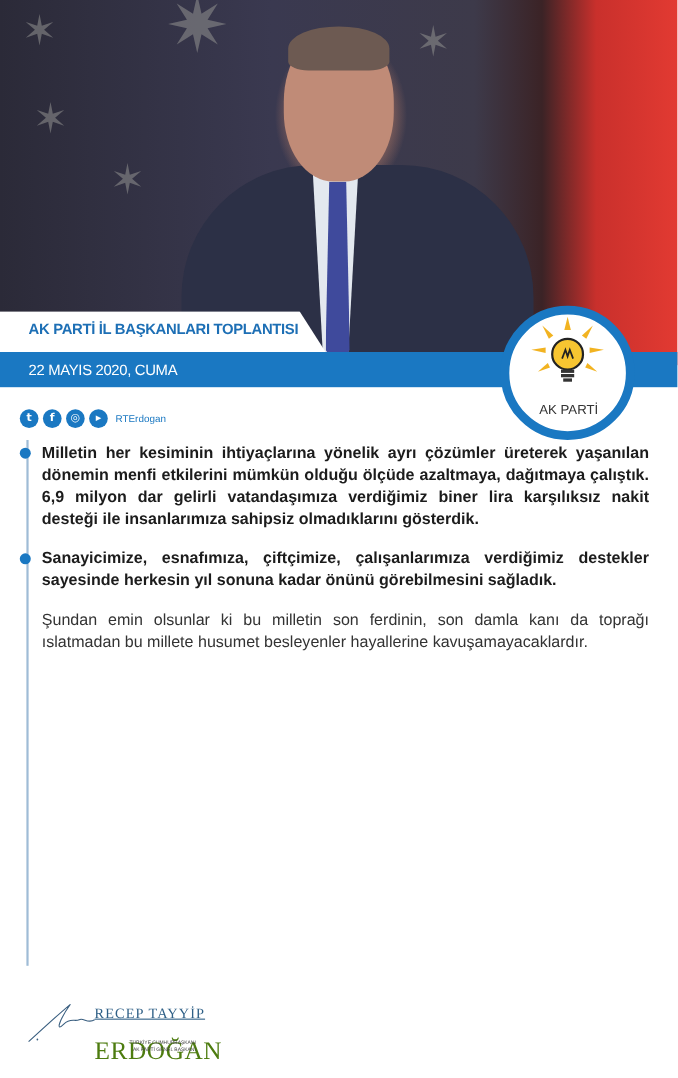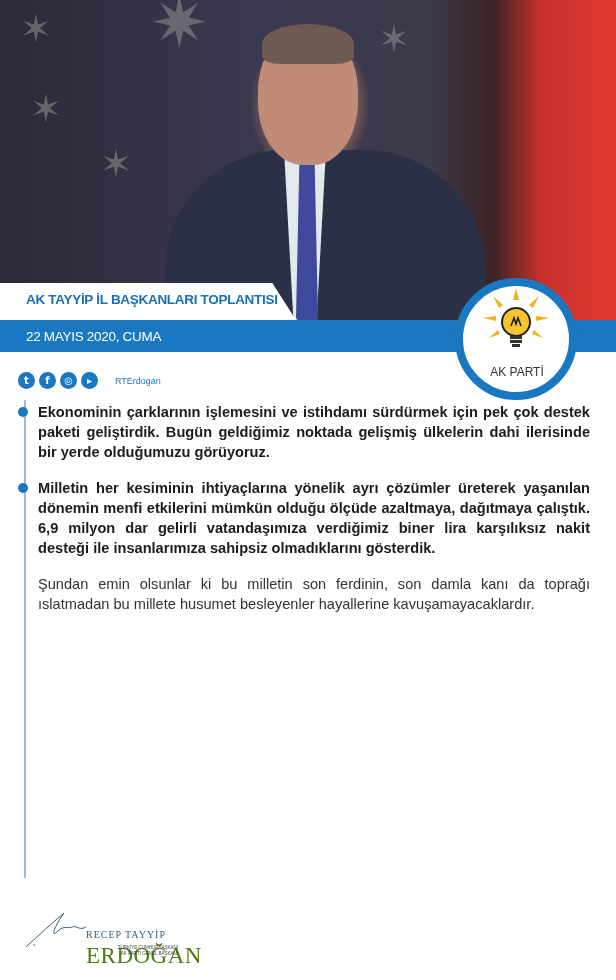--- a/index.html
+++ b/index.html
@@ -60,40 +60,40 @@
       position: absolute; left: 482px; top: 365px; width: 70px; text-align: center;
       font-size: 12px; font-weight: normal; color: #333;
     }
 
     .social { position: absolute; left: 18px; top: 372px; display: flex; align-items: center; gap: 4px; }
     .social .ic {
       width: 17px; height: 17px; border-radius: 50%; background: #1a78c2; color: #fff;
       font-size: 10px; font-weight: bold; display: flex; align-items: center; justify-content: center;
       font-family: "DejaVu Sans", sans-serif;
     }
-    .social .handle { font-size: 9px; color: #1a78c2; margin-left: 13px; }
+    .social .handle { font-size: 9px; color: #1a78c2; margin-left: 3px; }
 
     .timeline { position: absolute; left: 24px; top: 400px; width: 2px; height: 478px; background: #9fbcd6; }
 
     .content { position: absolute; left: 38px; top: 402px; width: 552px; }
     .para {
       position: relative; font-size: 14.6px; line-height: 20px; text-align: justify; color: #333;
       margin-bottom: 16px;
     }
     .para.bold { font-weight: bold; color: #1c1c1c; }
     .para .dot {
       position: absolute; left: -20px; top: 5px; width: 10px; height: 10px; border-radius: 50%;
       background: #1a78c2;
     }
 
     .signature { position: absolute; left: 24px; top: 905px; width: 170px; height: 60px; }
     .sig-scribble { position: absolute; left: 0; top: 0; }
     .sig-name-small {
-      position: absolute; left: 62px; top: 24px; font-family: "Liberation Serif", serif; font-size: 10px;
-      color: #2e5f86; letter-spacing: 1px;
+      position: absolute; left: 62px; top: 8px; font-family: "Liberation Serif", serif; font-size: 13px;
+      color: #2e5f86; letter-spacing: 1px; text-decoration: underline;
     }
     .sig-name-big {
       position: absolute; left: 62px; top: 15px; font-family: "Liberation Serif", serif; font-size: 23px;
       color: #4d7c0f; letter-spacing: 0.5px; line-height: 1; margin-top: 24px;
     }
     .sig-role {
       position: absolute; left: 90px; top: 40px; width: 64px; text-align: right; font-size: 4.5px;
       color: #444; line-height: 6px;
     }
   </style>
@@ -107,21 +107,21 @@
   <span class="star" style="left:378px;top:20px;">✶</span>
   <span class="star" style="left:150px;top:-12px;font-size:70px;">✷</span>
   <div class="suit"></div>
   <div class="shirt"></div>
   <div class="tie"></div>
   <div class="head"></div>
   <div class="hair"></div>
 </div>
 
 <div class="title-band"></div>
-<div class="title-text">AK TAYYİP İL BAŞKANLARI TOPLANTISI</div>
+<div class="title-text">AK PARTİ İL BAŞKANLARI TOPLANTISI</div>
 
 <div class="date-band"></div>
 <div class="date-text">22 MAYIS 2020, CUMA</div>
 
 <div class="logo-ring"></div>
 <svg class="logo-rays" viewBox="0 0 70 70">
   <g fill="#f2b321">
     <polygon points="35,2 38,14 32,14"></polygon>
     <polygon points="12,10 22,19 18,22"></polygon>
     <polygon points="58,10 52,22 48,19"></polygon>
@@ -144,25 +144,25 @@
   <span class="ic">◎</span>
   <span class="ic">▸</span>
   <span class="handle">RTErdogan</span>
 </div>
 
 <div class="timeline"></div>
 
 <div class="content">
   <p class="para bold">
     <span class="dot"></span>
-    <span>Ekonominin çarklarının işlemesini ve istihdamı sürdürmek için pek çok destek paketi geliştirdik. Bugün geldiğimiz noktada gelişmiş ülkelerin dahi ilerisinde bir yerde olduğumuzu görüyoruz.</span>
+    <span>Milletin her kesiminin ihtiyaçlarına yönelik ayrı çözümler üreterek yaşanılan dönemin menfi etkilerini mümkün olduğu ölçüde azaltmaya, dağıtmaya çalıştık. 6,9 milyon dar gelirli vatandaşımıza verdiğimiz biner lira karşılıksız nakit desteği ile insanlarımıza sahipsiz olmadıklarını gösterdik.</span>
   </p>
   <p class="para bold">
     <span class="dot"></span>
-    <span>Milletin her kesiminin ihtiyaçlarına yönelik ayrı çözümler üreterek yaşanılan dönemin menfi etkilerini mümkün olduğu ölçüde azaltmaya, dağıtmaya çalıştık. 6,9 milyon dar gelirli vatandaşımıza verdiğimiz biner lira karşılıksız nakit desteği ile insanlarımıza sahipsiz olmadıklarını gösterdik.</span>
+    <span>Sanayicimize, esnafımıza, çiftçimize, çalışanlarımıza verdiğimiz destekler sayesinde herkesin yıl sonuna kadar önünü görebilmesini sağladık.</span>
   </p>
   <p class="para">
     <span>Şundan emin olsunlar ki bu milletin son ferdinin, son damla kanı da toprağı ıslatmadan bu millete husumet besleyenler hayallerine kavuşamayacaklardır.</span>
   </p>
 </div>
 
 <div class="signature">
   <svg class="sig-scribble" width="70" height="50" viewBox="0 0 70 50">
     <path d="M2 42 C 15 30, 28 18, 40 8 C 30 22, 26 34, 34 26 C 40 20, 44 24, 48 22 C 52 20, 56 26, 62 22" fill="none" stroke="#3a5f80" stroke-width="1"></path>
     <circle cx="10" cy="40" r="0.8" fill="#3a5f80"></circle>

